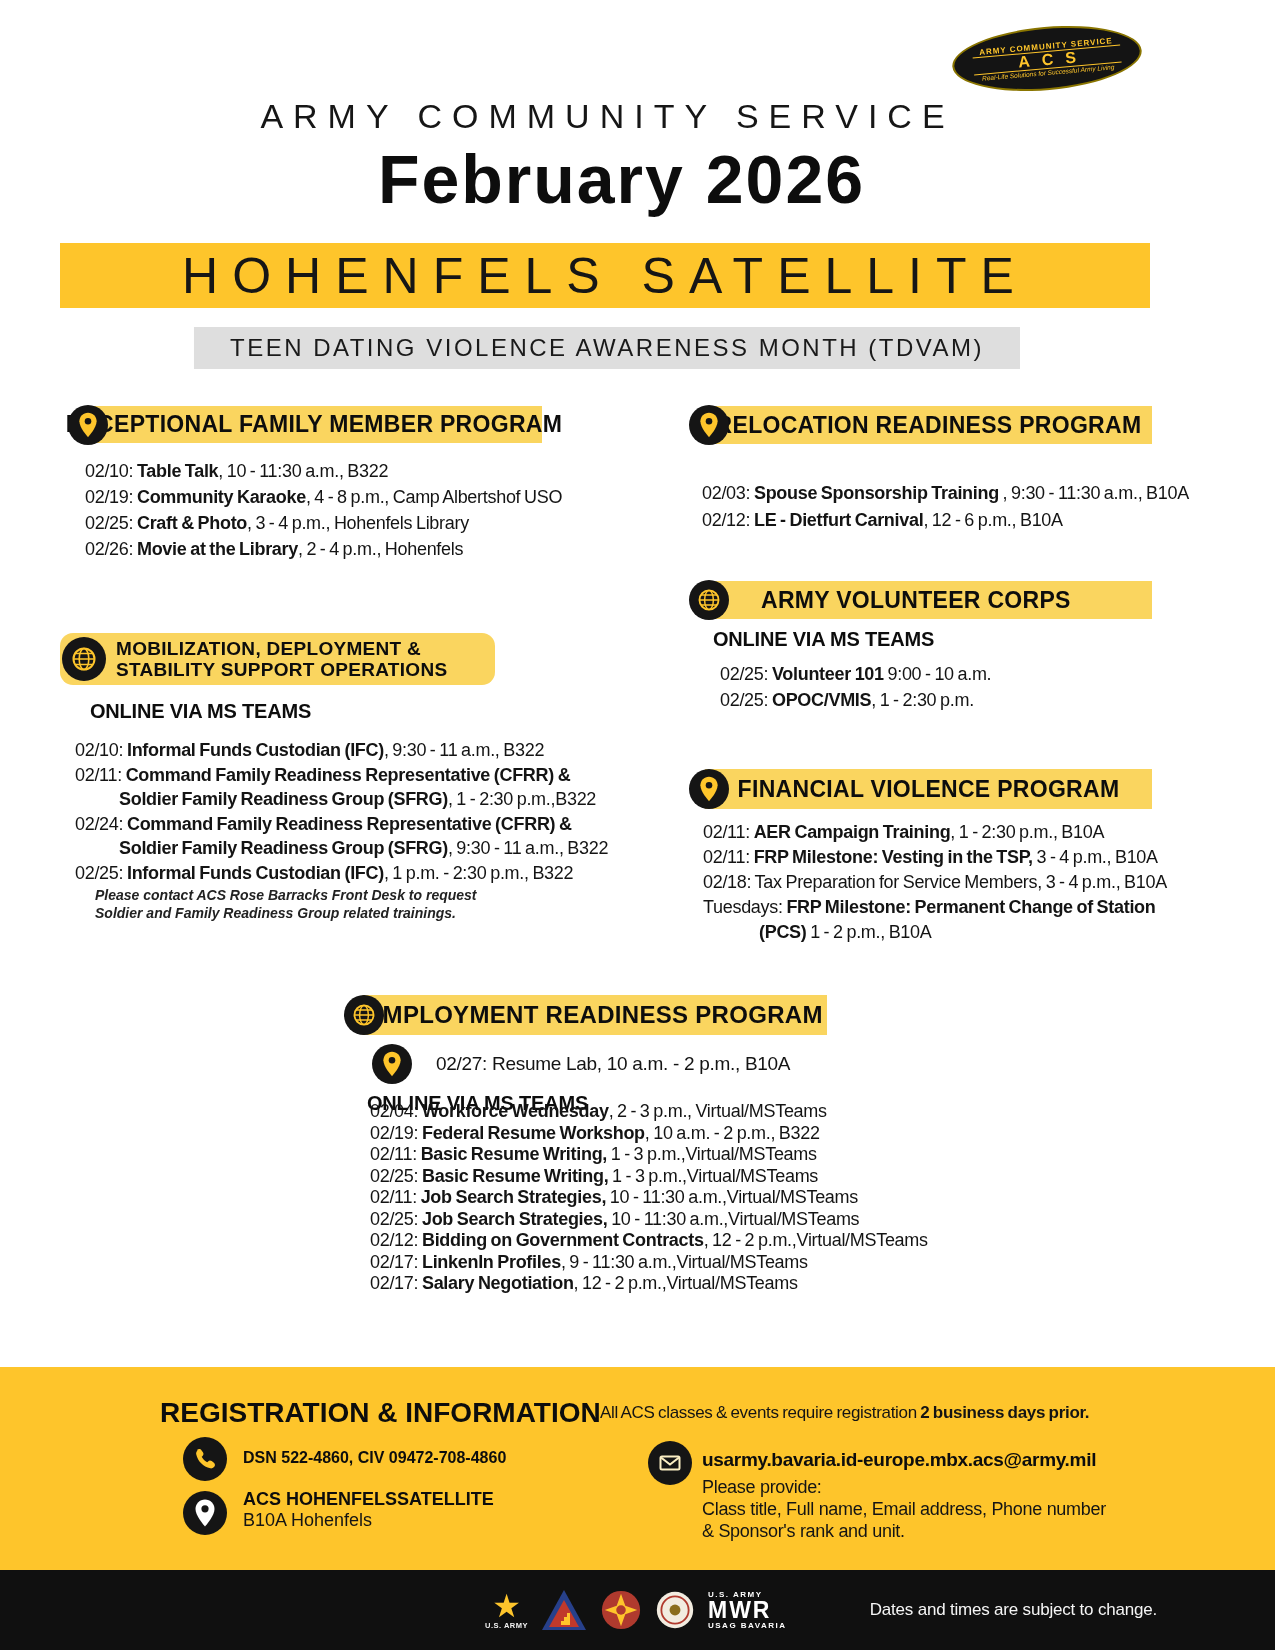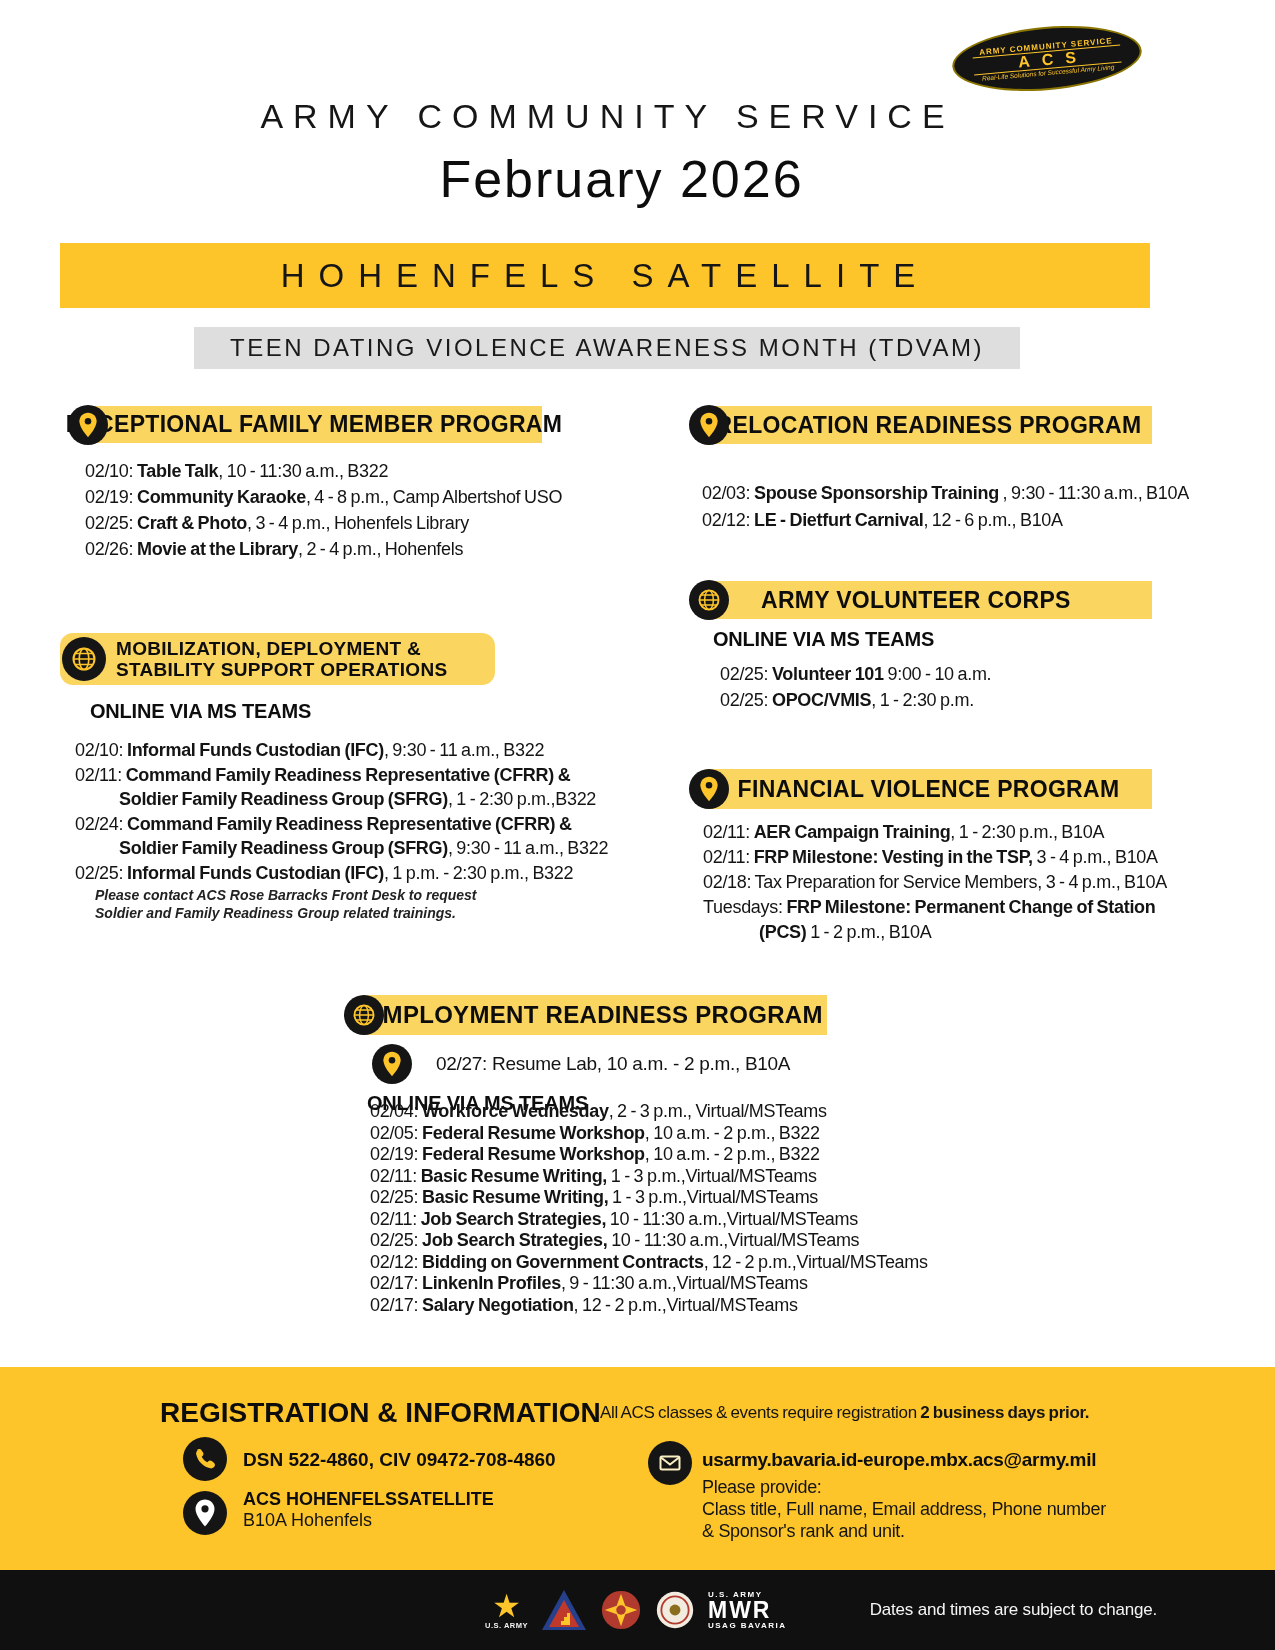--- a/index.html
+++ b/index.html
@@ -14,24 +14,24 @@
                  justify-content:center; overflow:hidden; }
   .acs-arc-top { color:#FEC52B; font-size:8px; font-weight:700; letter-spacing:1px; white-space:nowrap; }
   .acs-acronym { color:#FEC52B; font-size:16px; font-weight:700; letter-spacing:12px; padding-left:12px;
                  line-height:16px; border-top:1px solid #FEC52B; border-bottom:1px solid #FEC52B;
                  width:80%; text-align:center; }
   .acs-arc-bottom { color:#FEC52B; font-size:6.5px; font-style:italic; white-space:nowrap; }
 
   .org-title { position:absolute; top:97px; left:0; width:1215px; text-align:center;
                font-size:34px; letter-spacing:10px; color:#161616; }
   .month-title { position:absolute; top:138px; left:0; width:1215px; text-align:center;
-                 font-size:52px; font-weight:400; letter-spacing:2px; color:#0d0d0d; line-height:82px;padding-left:28px;}
+                 font-size:68px; font-weight:700; letter-spacing:2px; color:#0d0d0d; line-height:82px;padding-left:28px;}
   .site-banner { position:absolute; top:243px; left:60px; width:1090px; height:65px; background:#FEC52B;
                  display:flex; align-items:center; justify-content:center;
-                 font-size:33px; letter-spacing:14px; color:#161616; }
+                 font-size:50px; letter-spacing:14px; color:#161616; }
   .tdvam-banner { position:absolute; top:327px; left:607px; transform:translateX(-50%);
                   background:#DEDEDE; padding:7px 36px; white-space:nowrap;
                   font-size:24px; letter-spacing:2.5px; color:#1a1a1a; }
 
   
   .sec-header { position:absolute; }
   .hdr-icon { position:absolute; top:50%; transform:translateY(-50%); width:40px; height:40px; z-index:2; }
   .hdr-icon svg { width:100%; height:100%; display:block; }
   .hdr-bar { position:absolute; top:0; bottom:0; background:#FAD55F; display:flex;
              align-items:center; justify-content:center; }
@@ -80,21 +80,21 @@
   .erp-pin-row .row-icon { width:40px; height:40px; }
   .erp-pin-row .row-icon svg { width:100%; height:100%; display:block; }
   .erp-pin-text { font-size:19px; letter-spacing:-0.3px; color:#141414; }
 
   
   .footer { position:absolute; left:0; right:0; top:1367px; height:203px; background:#FEC52B; }
   .f-title { position:absolute; left:160px; top:30px; font-size:28px; font-weight:700; color:#0d0d0d; }
   .f-icon { position:absolute; width:44px; height:44px; }
   .f-icon svg { width:100%; height:100%; display:block; }
   .f-phone-icon { left:183px; top:70px; }
-  .f-phone { position:absolute; left:243px; top:82px; font-size:19px; font-weight:700; color:#0d0d0d; }
+  .f-phone { position:absolute; left:243px; top:82px; font-size:16px; font-weight:700; color:#0d0d0d; }
   .f-loc-icon { left:183px; top:124px; }
   .f-site { position:absolute; left:243px; top:122px; font-size:18px; font-weight:700; color:#0d0d0d; }
   .f-addr { position:absolute; left:243px; top:143px; font-size:18px; color:#141414; }
   .f-reg { position:absolute; left:600px; top:36px; font-size:17px; letter-spacing:-0.3px;
            word-spacing:-1px; white-space:nowrap; color:#141414; }
   .f-mail-icon { left:648px; top:74px; }
   .f-mail { position:absolute; left:702px; top:82px; font-size:19px; font-weight:700;
             letter-spacing:-0.3px; color:#0d0d0d; text-decoration:none; }
   .f-provide { position:absolute; left:702px; font-size:18px; letter-spacing:-0.3px; color:#141414; }
   .f-p1 { top:110px; } .f-p2 { top:132px; } .f-p3 { top:154px; }
@@ -277,21 +277,20 @@
           <circle cx="22" cy="17.8" r="3.6" fill="#151515"></circle>
         </svg>
     </div>
     <span class="erp-pin-text">02/27: Resume Lab, 10 a.m. - 2 p.m., B10A</span>
   </div>
   <div class="online-label erp-online">ONLINE VIA MS TEAMS</div>
   <div class="events erp-events">
 
       <div class="event"><span class="ev-pre">02/04: </span><span class="ev-b">Workforce Wednesday</span><span class="ev-post">, 2 - 3 p.m., Virtual/MSTeams</span></div>
 
-      <div class="event"><span class="ev-pre">02/05: </span><span class="ev-b">Federal Resume Workshop</span><span class="ev-post">, 10 a.m. - 2 p.m., B322</span></div>
 
       <div class="event"><span class="ev-pre">02/19: </span><span class="ev-b">Federal Resume Workshop</span><span class="ev-post">, 10 a.m. - 2 p.m., B322</span></div>
 
       <div class="event"><span class="ev-pre">02/11: </span><span class="ev-b">Basic Resume Writing,</span><span class="ev-post"> 1 - 3 p.m.,Virtual/MSTeams</span></div>
 
       <div class="event"><span class="ev-pre">02/25: </span><span class="ev-b">Basic Resume Writing,</span><span class="ev-post"> 1 - 3 p.m.,Virtual/MSTeams</span></div>
 
       <div class="event"><span class="ev-pre">02/11: </span><span class="ev-b">Job Search Strategies,</span><span class="ev-post"> 10 - 11:30 a.m.,Virtual/MSTeams</span></div>
 
       <div class="event"><span class="ev-pre">02/25: </span><span class="ev-b">Job Search Strategies,</span><span class="ev-post"> 10 - 11:30 a.m.,Virtual/MSTeams</span></div>

